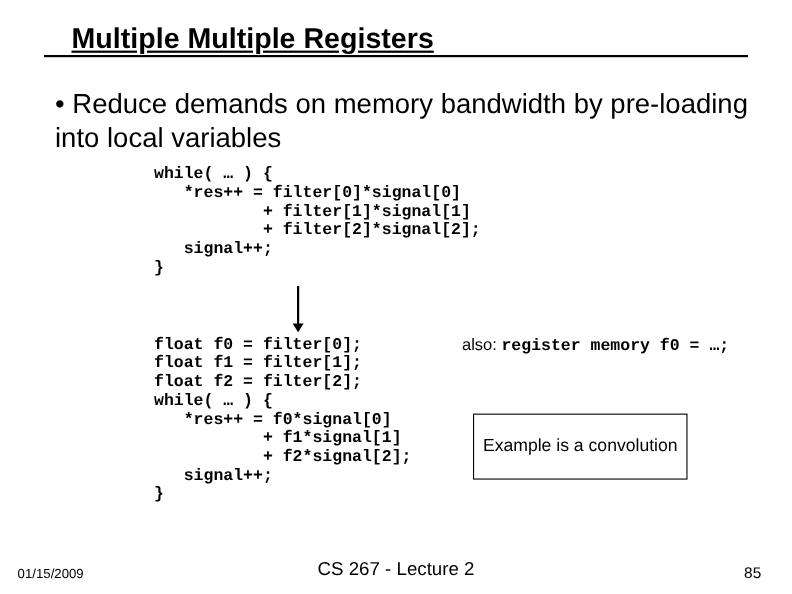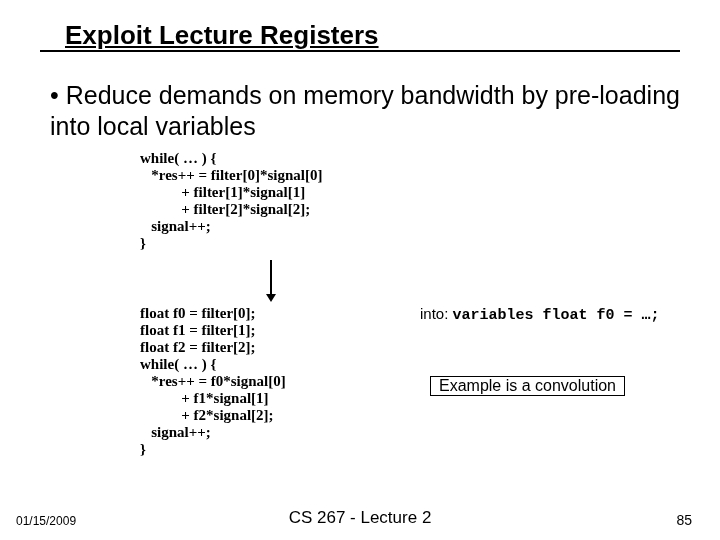--- a/index.html
+++ b/index.html
@@ -29,21 +29,21 @@
   }
   .bullet {
     position: absolute;
     left: 50px;
     top: 80px;
     right: 30px;
     font-size: 25px;
     line-height: 1.25;
   }
   .code {
-    font-family: Liberation Serif, serif;
+    font-family: Liberation Mono, monospace;
     font-size: 15px;
     font-weight: bold;
     white-space: pre;
     position: absolute;
   }
   .code1 { left: 140px; top: 150px; }
   .code2 { left: 140px; top: 305px; }
   .arrow {
     position: absolute;
     left: 270px;
@@ -70,21 +70,21 @@
   }
   .also-code {
     font-family: "Courier New", monospace;
     font-weight: bold;
   }
   .example-box {
     position: absolute;
     left: 430px;
     top: 376px;
     border: 1px solid #000;
-    padding: 0 8px;
+    padding: 20px 8px;
     font-size: 16px;
   }
   .footer-left {
     position: absolute;
     left: 16px;
     bottom: 12px;
     font-size: 12px;
   }
   .footer-center {
     position: absolute;
@@ -97,21 +97,21 @@
     position: absolute;
     right: 28px;
     bottom: 12px;
     font-size: 14px;
     margin-left: 28px;
   }
 </style>
 </head>
 <body>
 
-<div class="title">Exploit Lecture Registers</div>
+<div class="title">Multiple Multiple Registers</div>
 <div class="title-rule"></div>
 
 <div class="bullet">• Reduce demands on memory bandwidth by pre-loading into local variables</div>
 
 <div class="code code1">while( … ) {
    *res++ = filter[0]*signal[0]
            + filter[1]*signal[1]
            + filter[2]*signal[2];
    signal++;
 }</div>
@@ -122,20 +122,20 @@
 float f1 = filter[1];
 float f2 = filter[2];
 while( … ) {
    *res++ = f0*signal[0]
            + f1*signal[1]
            + f2*signal[2];
    signal++;
 }</div>
 
 <div class="also">
-  <span>into: </span><span class="also-code">variables float f0 = …;</span>
+  <span>also: </span><span class="also-code">register memory f0 = …;</span>
 </div>
 
 <div class="example-box">Example is a convolution</div>
 
 <div class="footer-left">01/15/2009</div>
 <div class="footer-center">CS 267 - Lecture 2</div>
 <div class="footer-right">85</div>
 
 </body></html>

